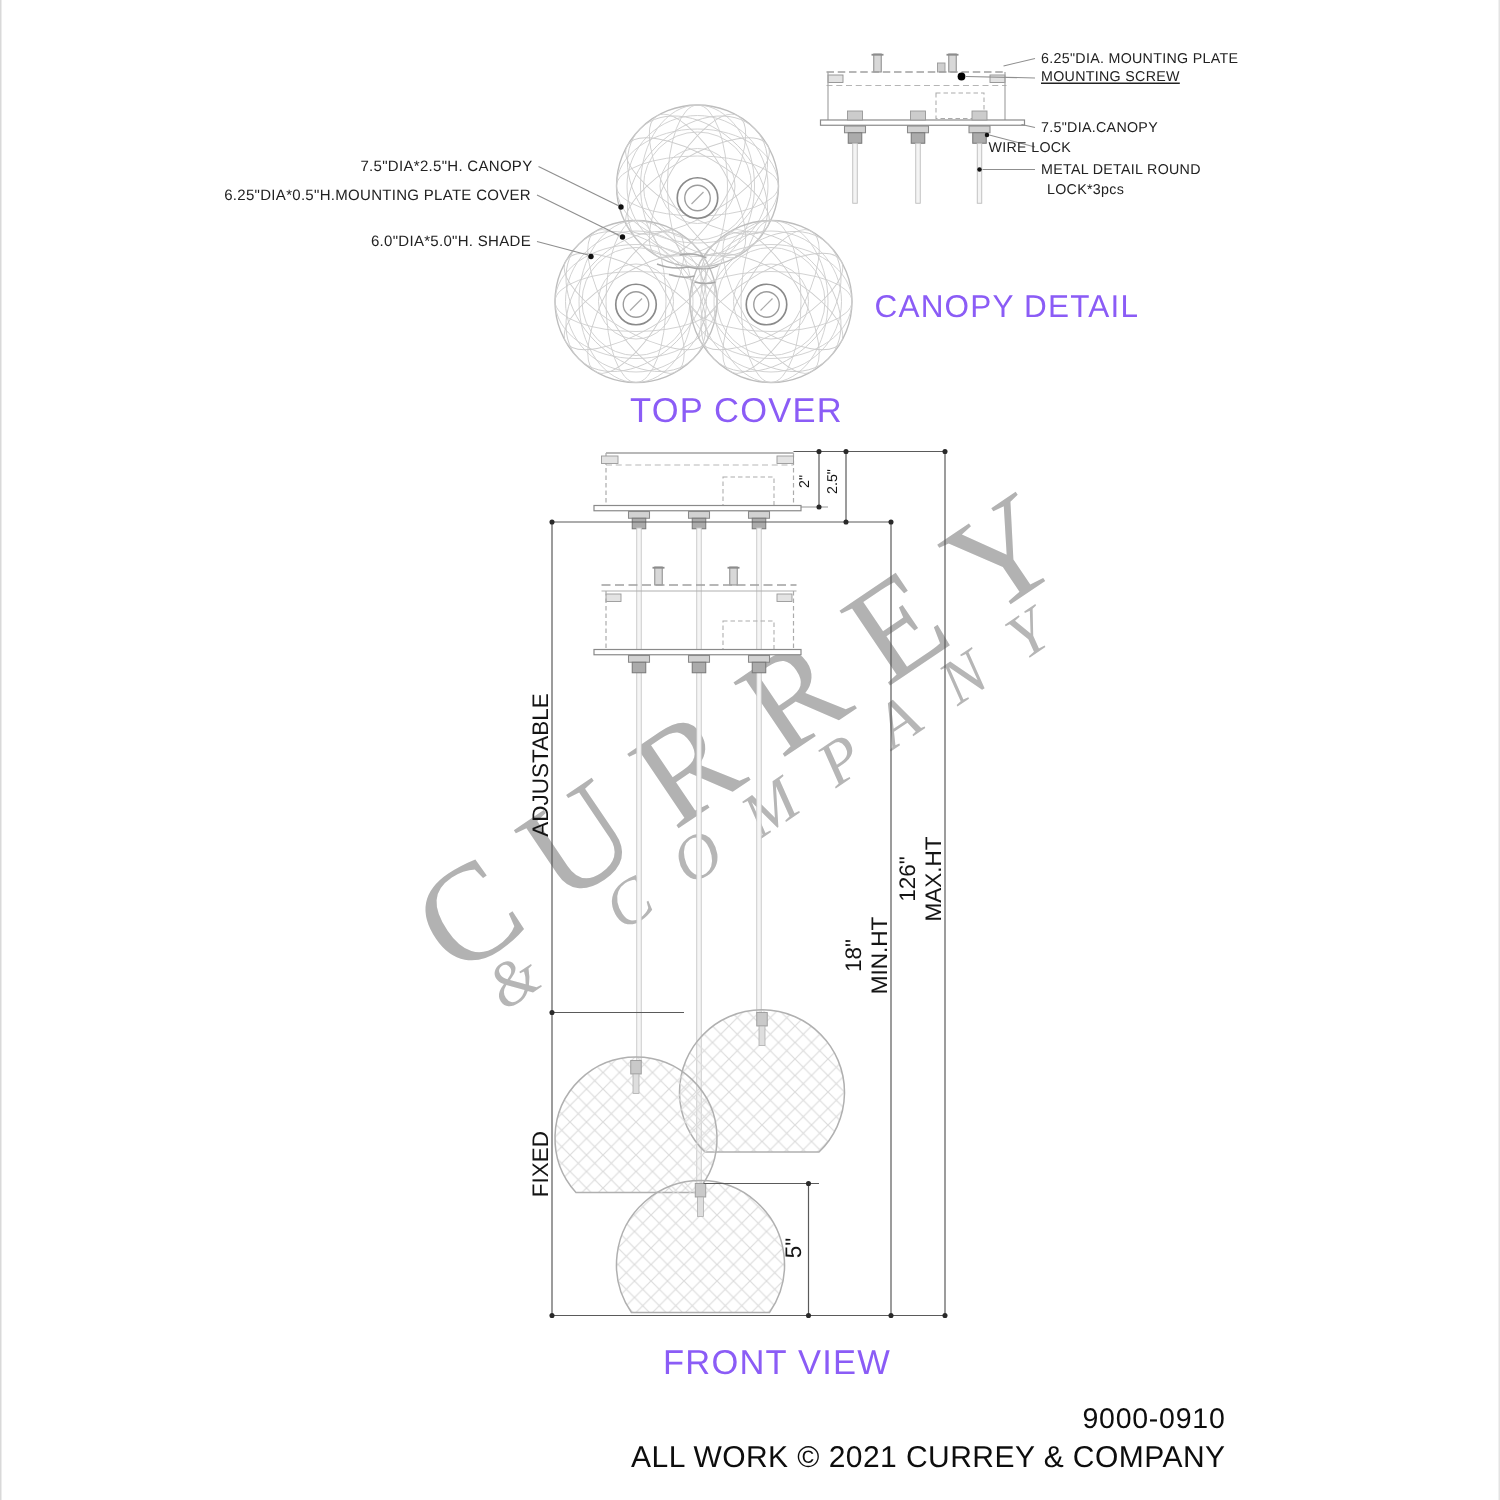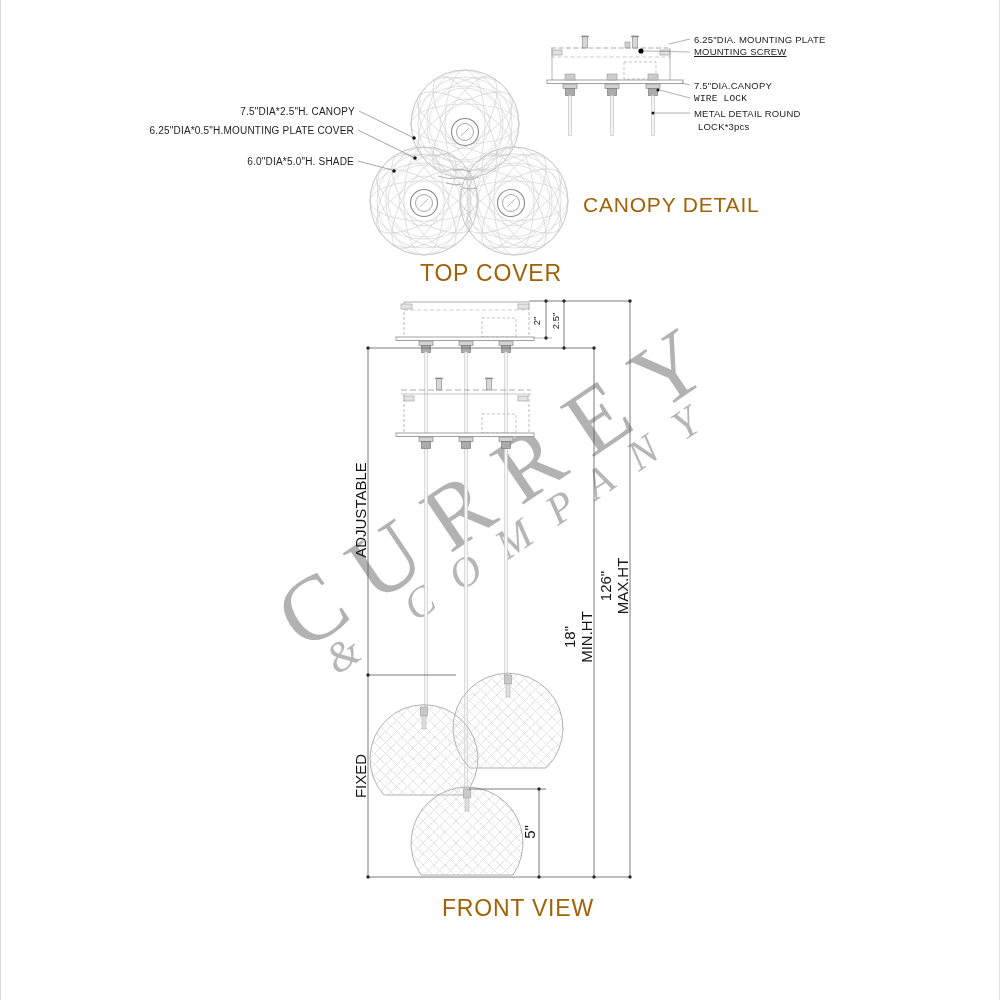--- a/index.html
+++ b/index.html
@@ -17,21 +17,21 @@
   .wm2{
     position:absolute;left:242px;top:505px;width:560px;height:56px;line-height:56px;
     transform:rotate(-34deg);font-family:"Liberation Serif", serif;font-style:italic;
     font-size:42px;letter-spacing:26px;color:#b6b6b6;text-align:center;white-space:nowrap;
   }
   svg.draw{position:absolute;left:0;top:0;}
   
   .callout{position:absolute;font-size:10px;letter-spacing:.2px;white-space:nowrap;color:#222;}
   .cd-label{position:absolute;font-size:9.5px;letter-spacing:.2px;white-space:nowrap;color:#222;}
   
-  .title{position:absolute;font-size:23px;letter-spacing:.8px;color:#a16207;white-space:nowrap;}
+  .title{position:absolute;font-size:23px;letter-spacing:.8px;color:#8b5cf6;white-space:nowrap;}
   .title.cd{font-size:21px;}
   
   .dim-rot{
     position:absolute;transform:rotate(-90deg);transform-origin:center;
     text-align:center;font-size:15px;line-height:17px;white-space:nowrap;color:#141414;
   }
   .dim-rot.small{font-size:9.5px;line-height:12px;}
   
   .footer{position:absolute;right:182px;top:936px;text-align:right;color:#0d0d0d;}
   .footer .pn{font-size:19px;letter-spacing:.5px;margin-bottom:3px;}
@@ -221,21 +221,21 @@
     </g>
   </svg>
 
   <div class="callout" style="right:644px;top:106px;">7.5"DIA*2.5"H. CANOPY</div>
   <div class="callout" style="right:645px;top:125px;">6.25"DIA*0.5"H.MOUNTING PLATE COVER</div>
   <div class="callout" style="right:645px;top:156px;">6.0"DIA*5.0"H. SHADE</div>
 
   <div class="cd-label" style="left:693px;top:34px;">6.25"DIA. MOUNTING PLATE</div>
   <div class="cd-label" style="left:693px;top:46px;text-decoration:underline;">MOUNTING SCREW</div>
   <div class="cd-label" style="left:693px;top:80px;">7.5"DIA.CANOPY</div>
-  <div class="cd-label" style="left:693px;top:93px;font-family:Liberation Mono, monospace;">WIRE LOCK</div>
+  <div class="cd-label" style="left:658px;top:93px;">WIRE LOCK</div>
   <div class="cd-label" style="left:693px;top:108px;">METAL DETAIL ROUND</div>
   <div class="cd-label" style="left:697px;top:121px;">LOCK*3pcs</div>
 
   <div class="title cd" style="left:582px;top:193px;">CANOPY DETAIL</div>
   <div class="title" style="left:419px;top:260px;">TOP COVER</div>
   <div class="title" style="left:417px;top:895px;margin-left:24px;">FRONT VIEW</div>
 
   <div class="dim-rot small" style="left:521px;top:315px;width:30px;height:12px;">2"</div>
   <div class="dim-rot small" style="left:540px;top:315px;width:30px;height:12px;">2.5"</div>
   <div class="dim-rot" style="left:304px;top:502px;width:110px;height:16px;">ADJUSTABLE</div>
@@ -243,14 +243,18 @@
   <div class="dim-rot" style="left:513px;top:824px;width:30px;height:16px;">5"</div>
   <div class="dim-rot" style="left:537px;top:620px;width:80px;height:34px;">
     <div>18"</div>
     <div>MIN.HT</div>
   </div>
   <div class="dim-rot" style="left:573px;top:569px;width:80px;height:34px;">
     <div>126"</div>
     <div>MAX.HT</div>
   </div>
 
+  <div class="footer">
+    <div class="pn">9000-0910</div>
+    <div class="cp">ALL WORK © 2021 CURREY &amp; COMPANY</div>
+  </div>
 
 </div>
 
 </body></html>

